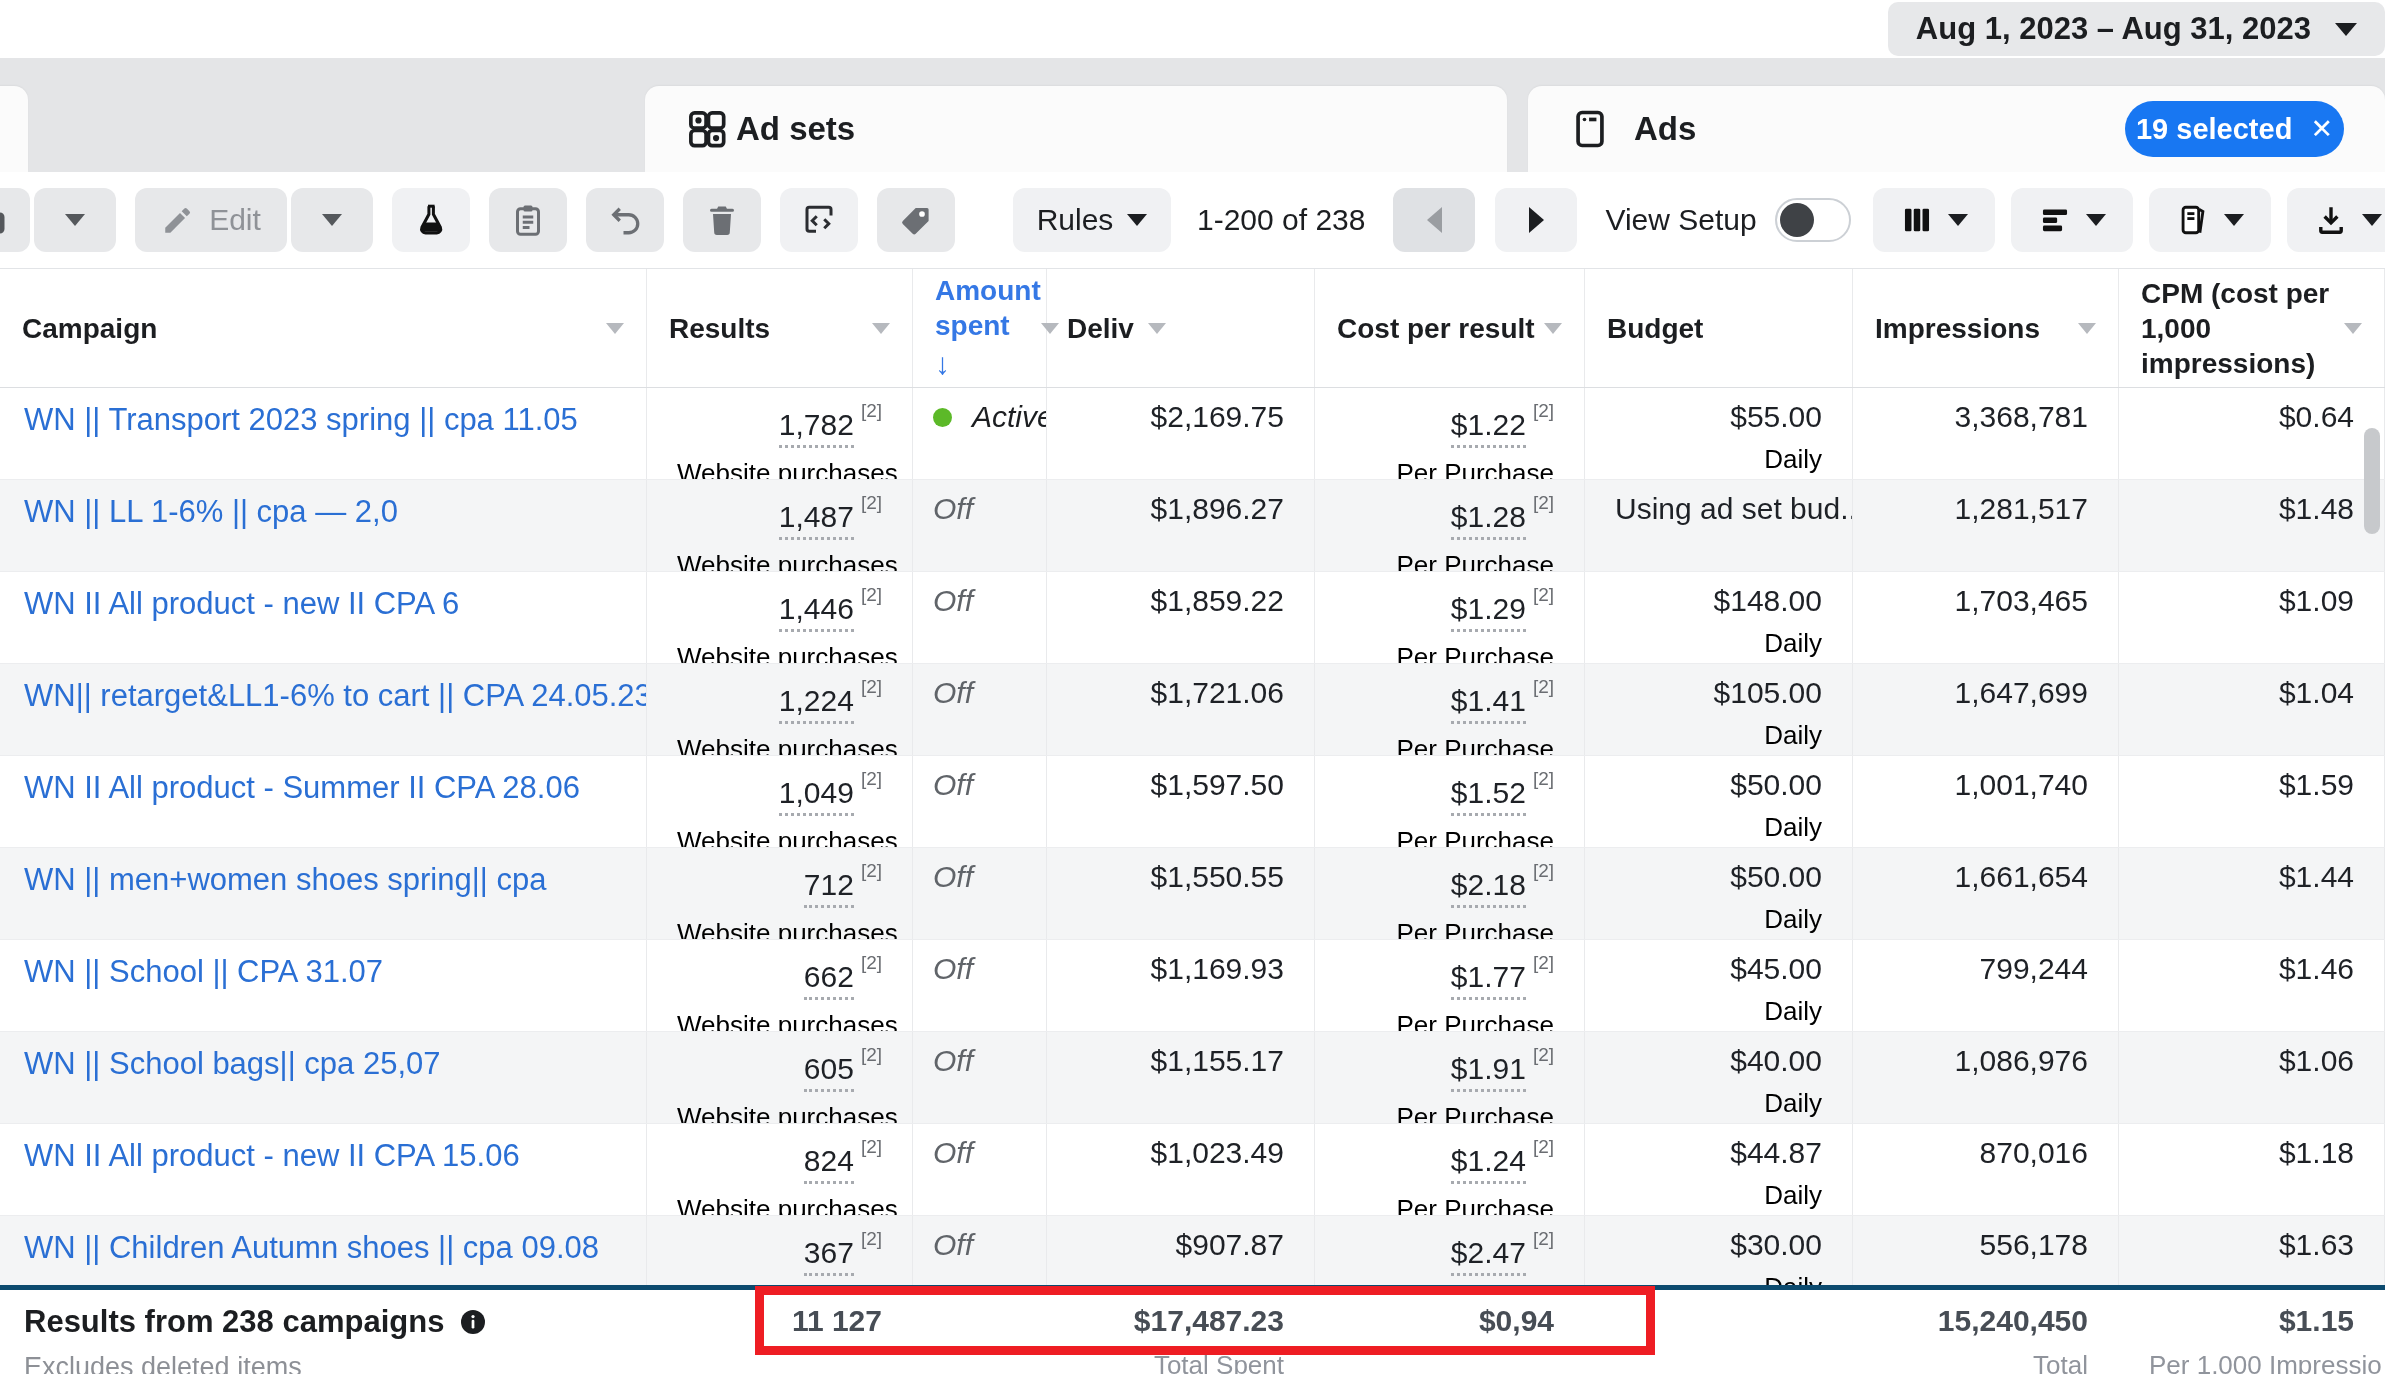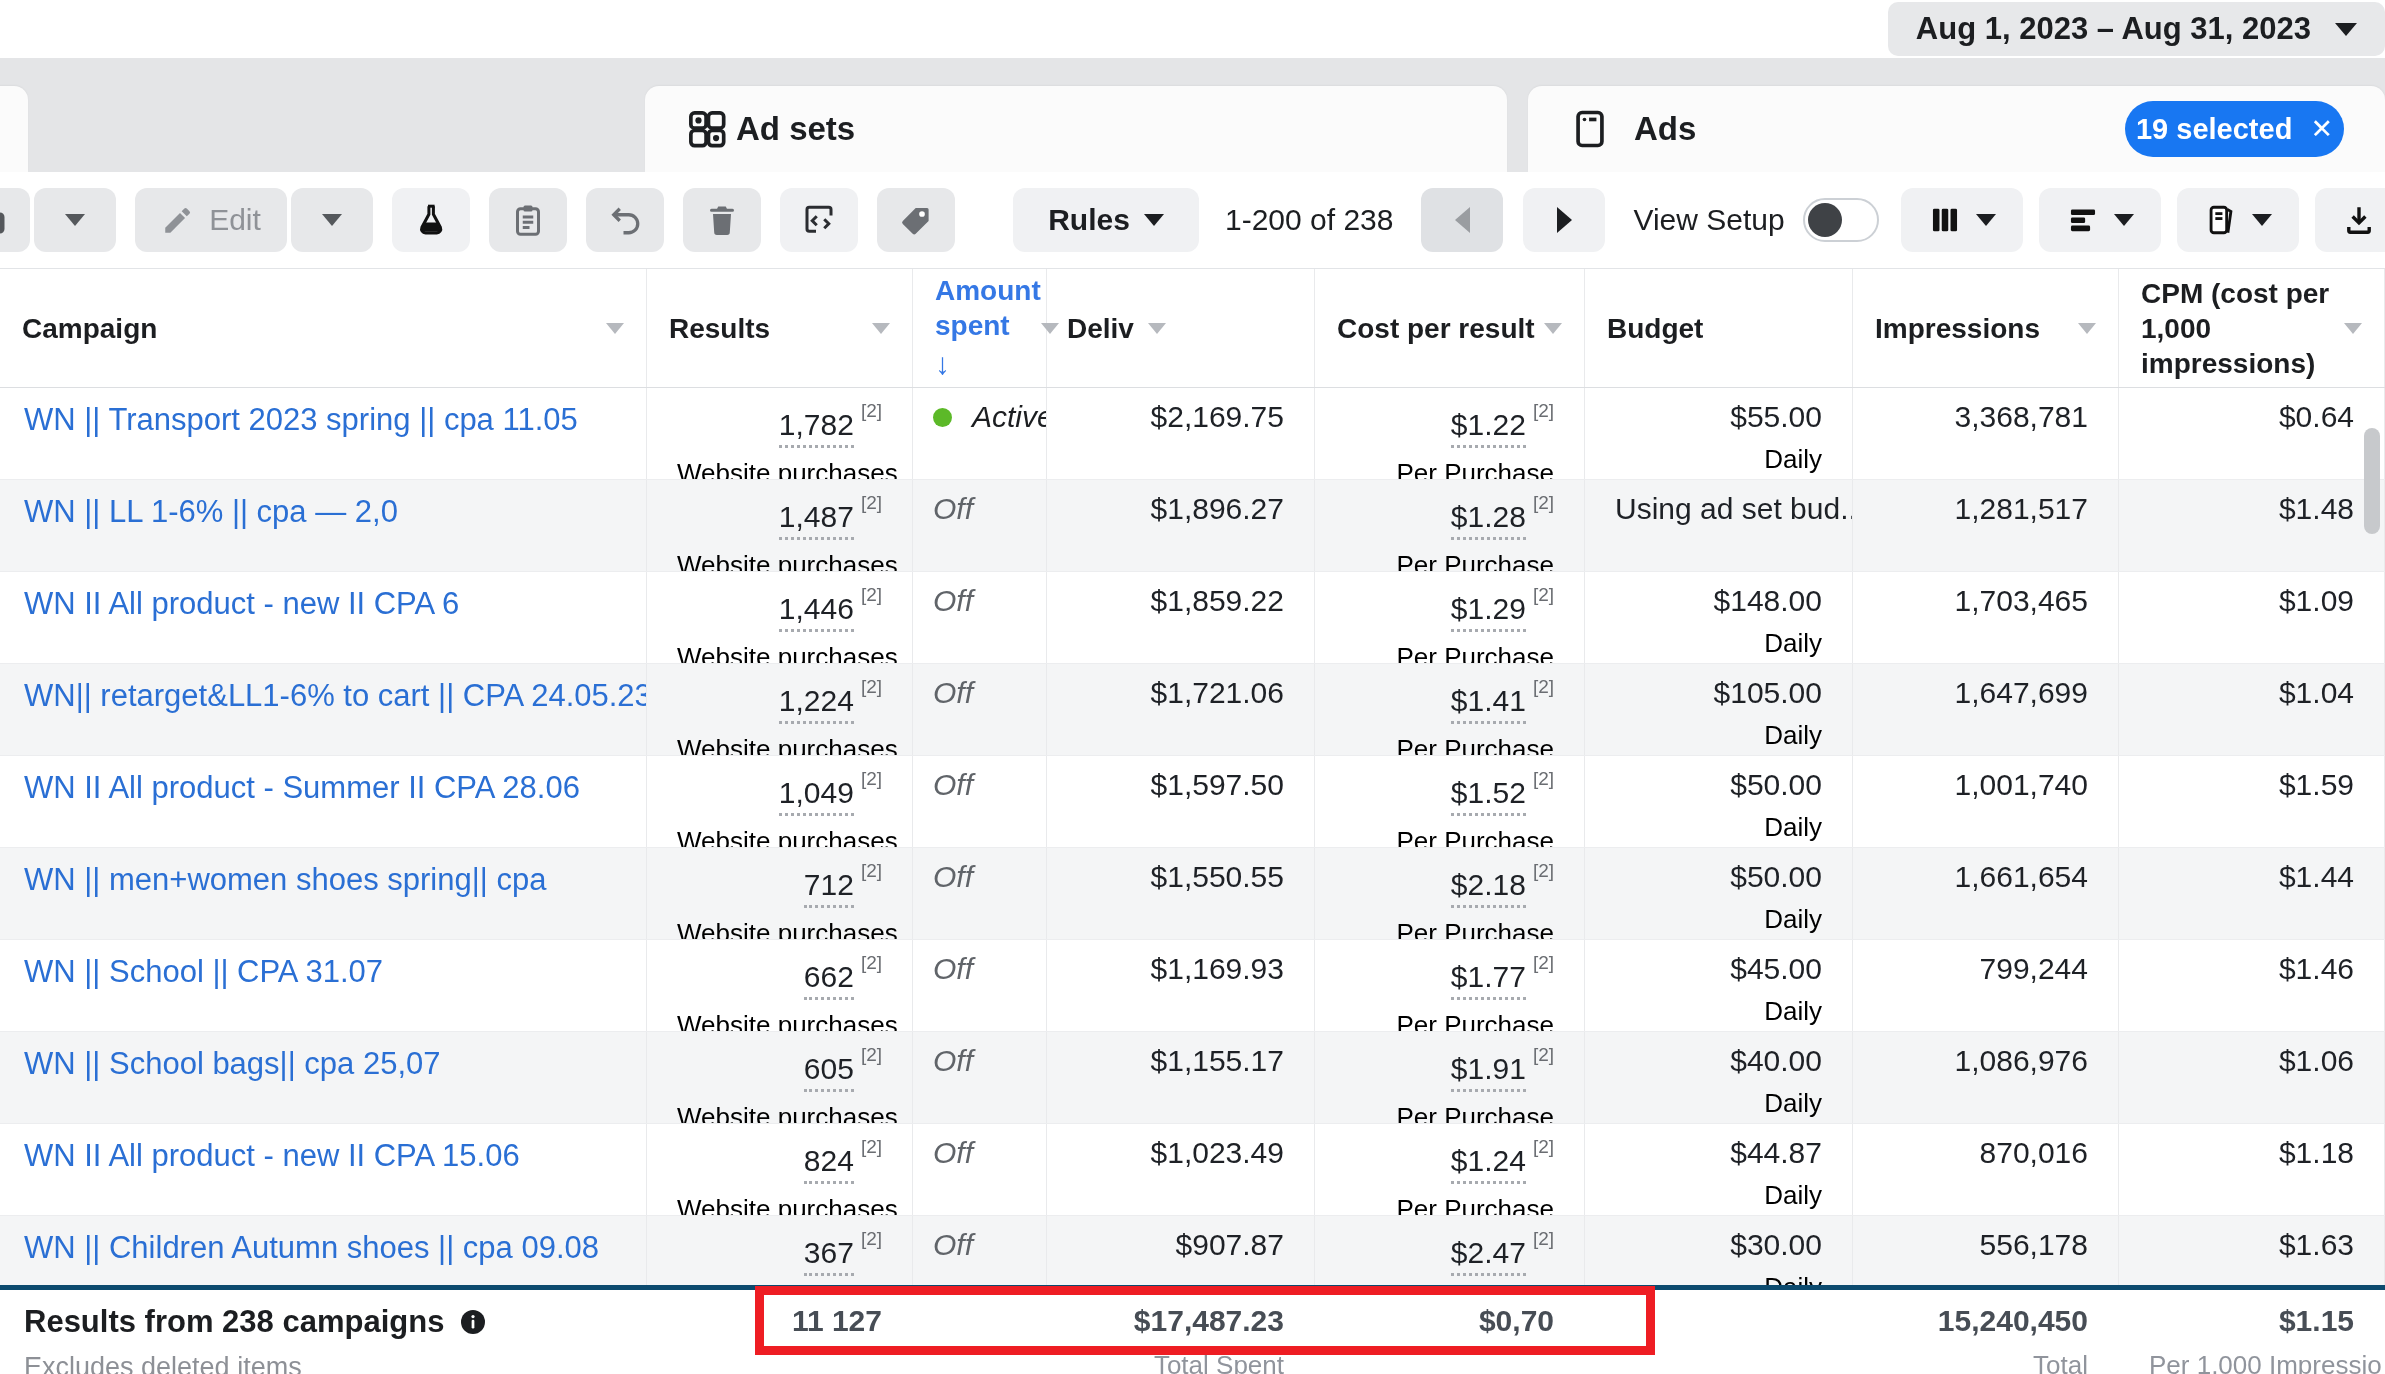--- a/index.html
+++ b/index.html
@@ -35,21 +35,21 @@
     display:flex; align-items:center; }
   .tbtn { height:64px; border-radius:12px; background:#e7e8ea; display:flex; align-items:center;
     justify-content:center; gap:14px; flex:0 0 auto; }
   .tbtn.lite { background:#f0f1f3; }
   .tbtn.w-icon { width:78px; }
   .tbtn.w-caret { width:82px; }
   .caret-s { width:0; height:0; border-left:10px solid transparent; border-right:10px solid transparent;
     border-top:12px solid #55585c; }
   .caret-dark { border-top-color:#1c1e21; }
   .edit-label { font-size:30px; color:#8f9297; }
-  .rules-btn { width:186px; font-size:30px; font-weight:700; color:#1c1e21; }
+  .rules-btn { width:158px; font-size:30px; font-weight:400; color:#1c1e21; }
   .pag-text { font-size:30px; color:#1c1e21; margin-left:26px; white-space:nowrap; }
   .nav-prev { background:#dfe1e4; }
   .tri-l { width:0;height:0;border-top:13px solid transparent;border-bottom:13px solid transparent;border-right:15px solid #9a9da1; }
   .tri-r { width:0;height:0;border-top:13px solid transparent;border-bottom:13px solid transparent;border-left:15px solid #1c1e21; }
   .vs-label { font-size:30px; color:#1c1e21; margin-left:28px; white-space:nowrap; }
   .toggle { width:76px; height:44px; border:2px solid #ccd0d5; border-radius:24px; background:#fff;
     position:relative; margin-left:18px; flex:0 0 auto; }
   .toggle .knob { position:absolute; left:3px; top:3px; width:34px; height:34px; border-radius:50%; background:#3f4246; }
   .w-iconcaret { width:122px; }
 
@@ -635,21 +635,21 @@
     </div>
     <div class="fc">
       <div class="f-val">11 127</div>
     </div>
     <div class="fc"></div>
     <div class="fc">
       <div class="f-val">$17,487.23</div>
       <div class="f-lab">Total Spent</div>
     </div>
     <div class="fc">
-      <div class="f-val">$0,70</div>
+      <div class="f-val">$0,94</div>
     </div>
     <div class="fc"></div>
     <div class="fc">
       <div class="f-val">15,240,450</div>
       <div class="f-lab">Total</div>
     </div>
     <div class="fc">
       <div class="f-val">$1.15</div>
       <div class="f-lab">Per 1,000 Impressio...</div>
     </div>

